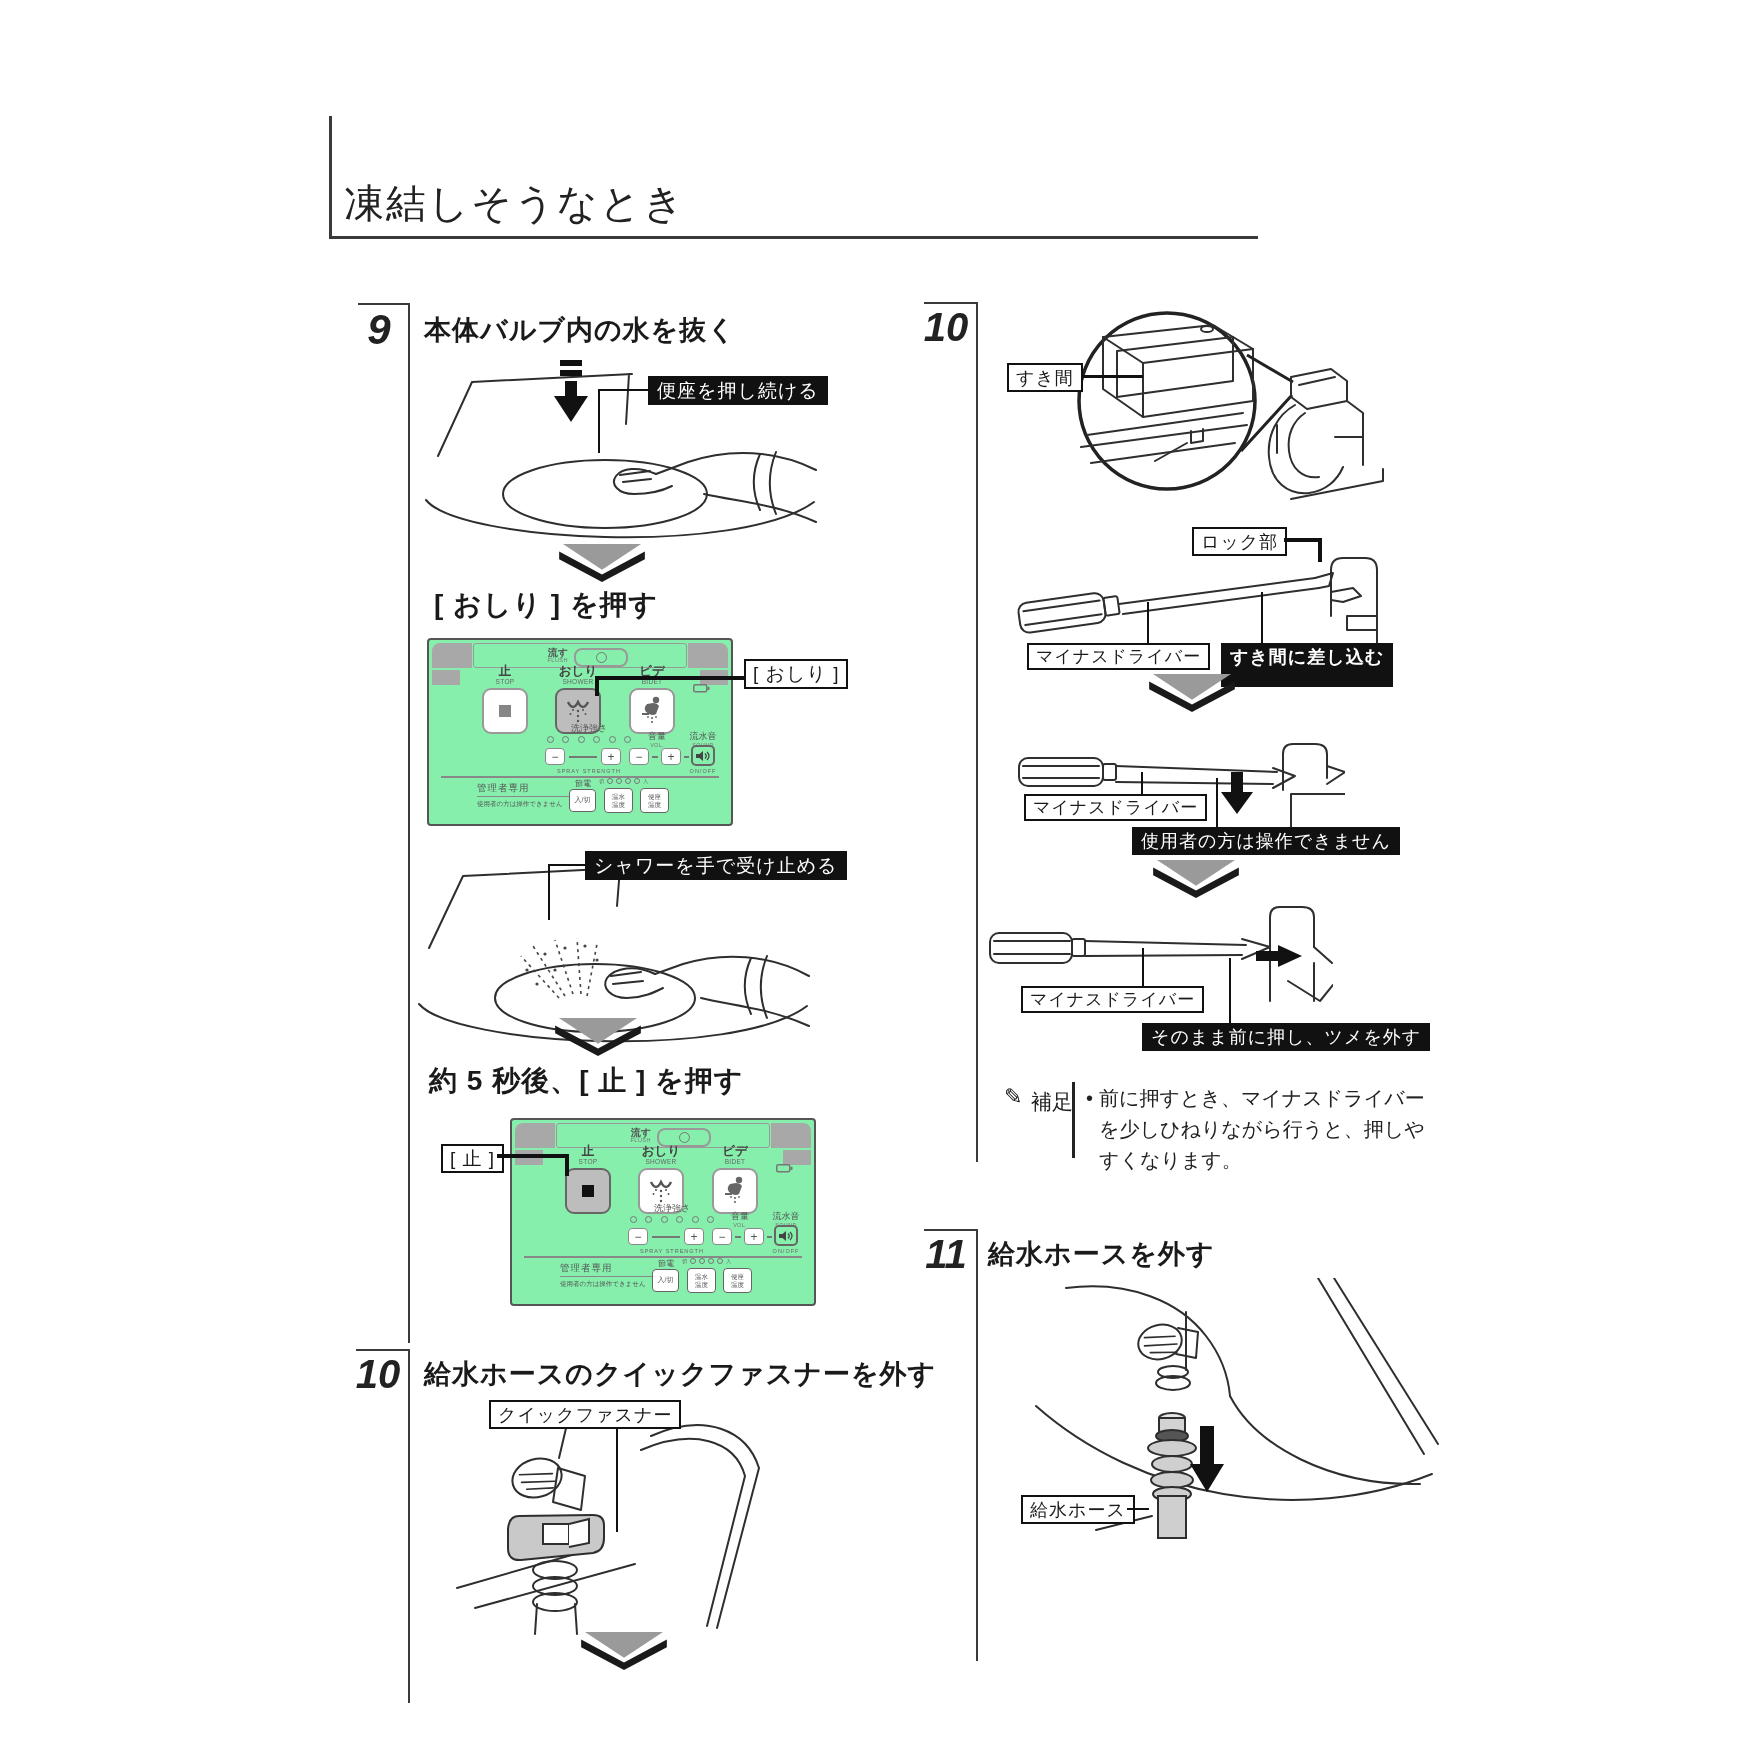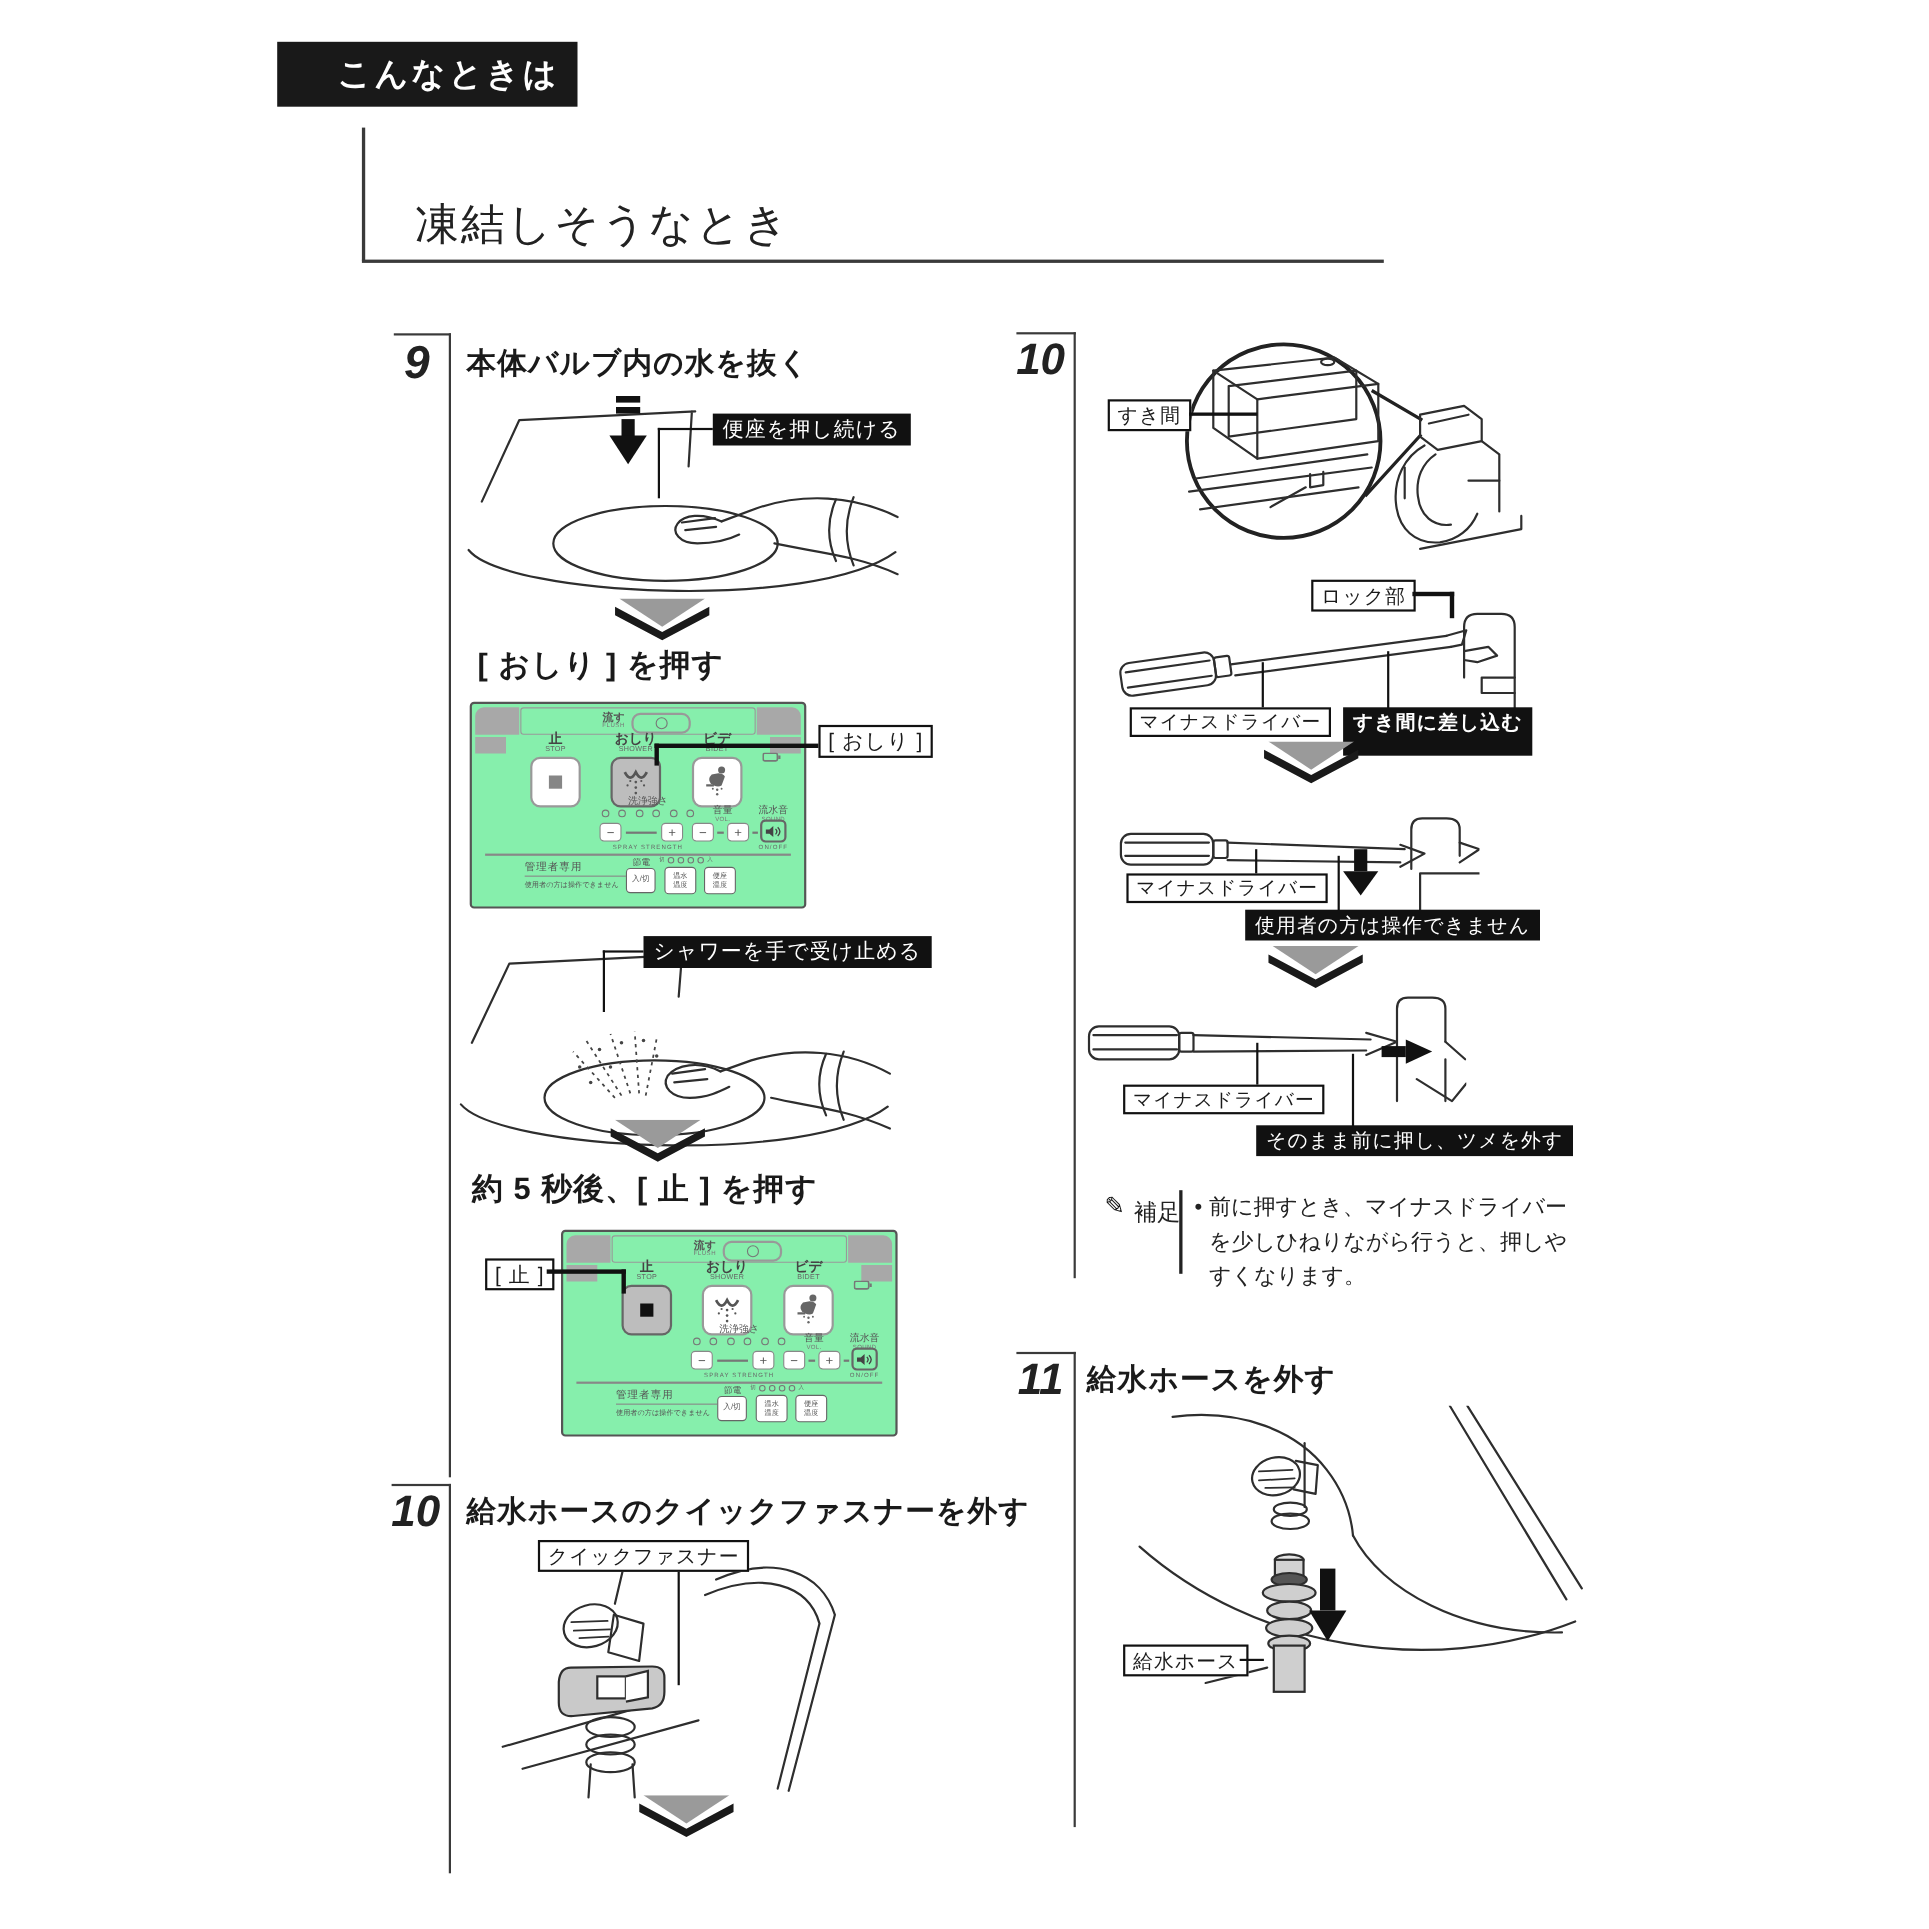--- a/index.html
+++ b/index.html
@@ -5,21 +5,21 @@
   html,body{margin:0;padding:0;background:#fff;}
   #page{position:relative;width:1754px;height:1754px;background:#fff;overflow:hidden;
         font-family:"Liberation Sans",sans-serif;color:#1a1a1a;}
   .abs{position:absolute;}
   .hline{position:absolute;background:#3a3a3a;}
   .vline{position:absolute;background:#3a3a3a;}
   
   .banner{position:absolute;left:252px;top:38px;width:273px;height:59px;background:#191919;
           color:#fff;font-size:30px;font-weight:700;letter-spacing:3px;
           display:flex;align-items:center;justify-content:flex-end;padding-right:16px;box-sizing:border-box;}
-  .page-title{position:absolute;left:344px;top:176px;font-size:40px;letter-spacing:2px;color:#222;margin-left:33px;}
+  .page-title{position:absolute;left:344px;top:176px;font-size:40px;letter-spacing:2px;color:#222;}
   
   .step-num{position:absolute;font-size:42px;font-weight:700;font-style:italic;text-align:center;color:#222;}
   .step-heading{position:absolute;font-size:27px;font-weight:700;color:#1a1a1a;letter-spacing:1px;}
   .sub-heading{position:absolute;font-size:28px;font-weight:700;color:#1a1a1a;letter-spacing:1px;margin-left:14px;}
   
   .black-label{position:absolute;height:29px;line-height:29px;background:#111;color:#fff;
                font-size:19px;padding:0 9px;white-space:nowrap;letter-spacing:1px;}
   .box-label{position:absolute;background:#fff;border:2.5px solid #111;font-size:18px;
              display:flex;align-items:center;justify-content:center;white-space:nowrap;
              padding:0 7px;box-sizing:border-box;letter-spacing:1px;color:#1a1a1a;}
@@ -78,21 +78,20 @@
           display:flex;flex-direction:column;align-items:center;justify-content:center;
           box-sizing:border-box;line-height:1.15;}
   svg{display:block;}
   .draw{stroke:#2e2e2e;stroke-width:2;fill:none;stroke-linecap:round;stroke-linejoin:round;}
 </style>
 </head>
 <body>
 
 <div id="page">
 
-  <div class="banner">こんなときは</div>
   <div class="vline" style="left:329px;top:116px;width:3px;height:121px;"></div>
   <div class="page-title">凍結しそうなとき</div>
   <div class="hline" style="left:329px;top:236px;width:929px;height:2.5px;"></div>
 
   <div class="hline" style="left:358px;top:303px;width:52px;height:2px;"></div>
   <div class="vline" style="left:408px;top:303px;width:2px;height:1040px;"></div>
   <div class="step-num" style="left:354px;top:306px;width:50px;">9</div>
   <div class="step-heading" style="left:424px;top:312px;">本体バルブ内の水を抜く</div>
 
   <svg class="abs" style="left:420px;top:352px;" width="400" height="200" viewBox="0 0 400 200">

